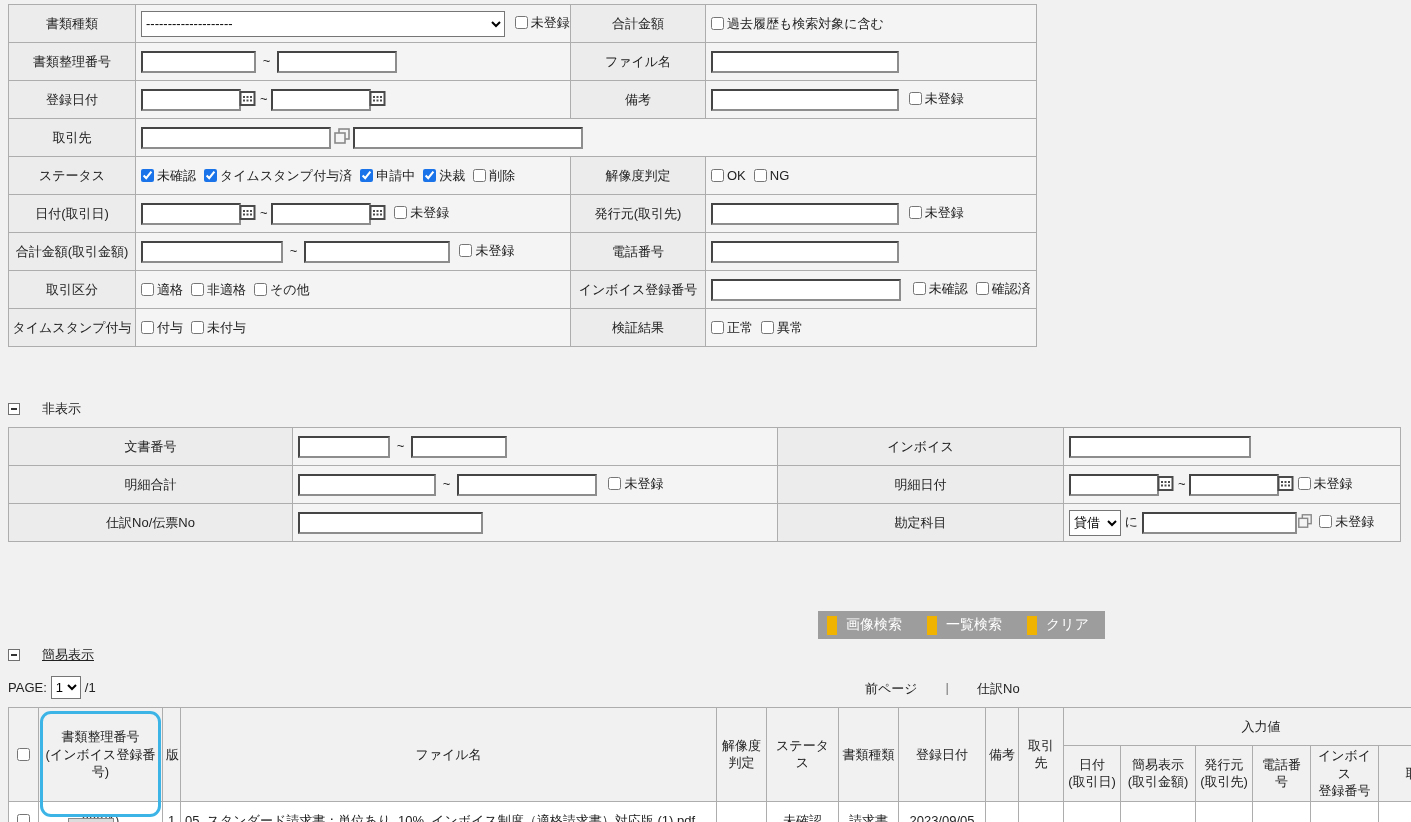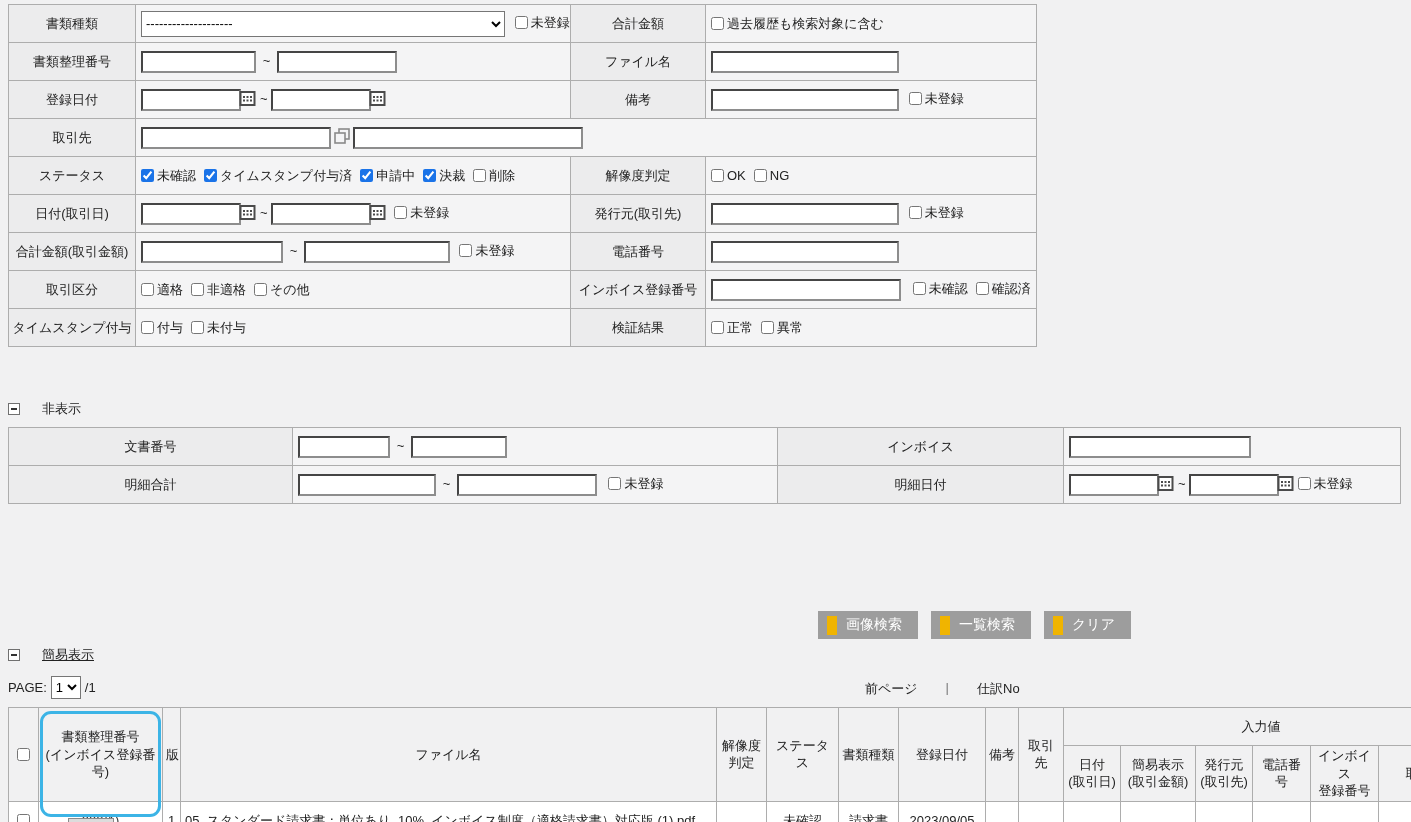--- a/index.html
+++ b/index.html
@@ -47,21 +47,21 @@
 
   
   .toggle { position:absolute; left:8px; display:flex; align-items:center; gap:22px; }
   .minus-box {
     display:inline-flex; width:12px; height:12px; border:1px solid #707070;
     background:#fff; align-items:center; justify-content:center; flex:none;
   }
   .minus-box::after { content:""; width:6px; height:2px; background:#333; }
   .link-u { text-decoration:underline; color:#222; cursor:pointer; }
 
-  .actions { position:absolute; left:818px; top:611px; display:flex; gap:13px; }
+  .actions { position:absolute; left:818px; top:611px; display:flex; }
   .btn {
     display:flex; align-items:center; height:28px; padding:0 16px 0 9px;
     background:#9d9d9d; color:#fff; border:none; cursor:pointer;
     font:14px "Liberation Sans","DejaVu Sans",sans-serif;
   }
   .btn::before { content:""; width:10px; height:19px; background:#f0b400; margin-right:9px; }
 
   .pagebar { position:absolute; left:0; top:676px; width:1280px; height:26px; }
   .page-group { position:absolute; left:8px; top:0; display:flex; align-items:center; gap:4px; }
   .page-group select { height:23px; border:1px solid #767676; background:#fff;
@@ -291,20 +291,34 @@
               <rect x="1.5" y="2" width="14" height="13" fill="#fff" stroke="#4b4b4b" stroke-width="2"></rect>
               <g fill="#4b4b4b">
                 <rect x="4" y="6" width="2" height="2"></rect>
                 <rect x="7.5" y="6" width="2" height="2"></rect>
                 <rect x="11" y="6" width="2" height="2"></rect>
                 <rect x="4" y="9.5" width="2" height="2"></rect>
                 <rect x="7.5" y="9.5" width="2" height="2"></rect>
                 <rect x="11" y="9.5" width="2" height="2"></rect>
               </g>
             </svg></span><label class="cbi" style="margin-left:3px"><input type="checkbox" style=""><span>未登録</span></label>
+    </td>
+  </tr>
+  <tr>
+    <td class="lbl">仕訳No/伝票No</td>
+    <td class="fld"><input class="txt" style="width: 185px;"></td>
+    <td class="lbl">勘定科目</td>
+    <td class="fld">
+      <select class="sel" style="width:52px"><option>貸借</option></select>
+      <span>に</span>
+      <input class="txt" style="width: 155px;"><span class="icn"><svg width="16" height="16" viewBox="0 0 18 18">
+              <rect x="6" y="2" width="10" height="10" fill="none" stroke="#8a8a8a" stroke-width="1.6"></rect>
+              <rect x="2" y="6" width="10" height="10" fill="#f4f4f5" stroke="#8a8a8a" stroke-width="1.6"></rect>
+            </svg></span>
+      <label class="cbi" style="margin-left:3px"><input type="checkbox" style=""><span>未登録</span></label>
     </td>
   </tr>
 </tbody>
   </table>
 
 <div class="actions">
   <button class="btn">
       <span>画像検索</span>
     </button>
   <button class="btn">

